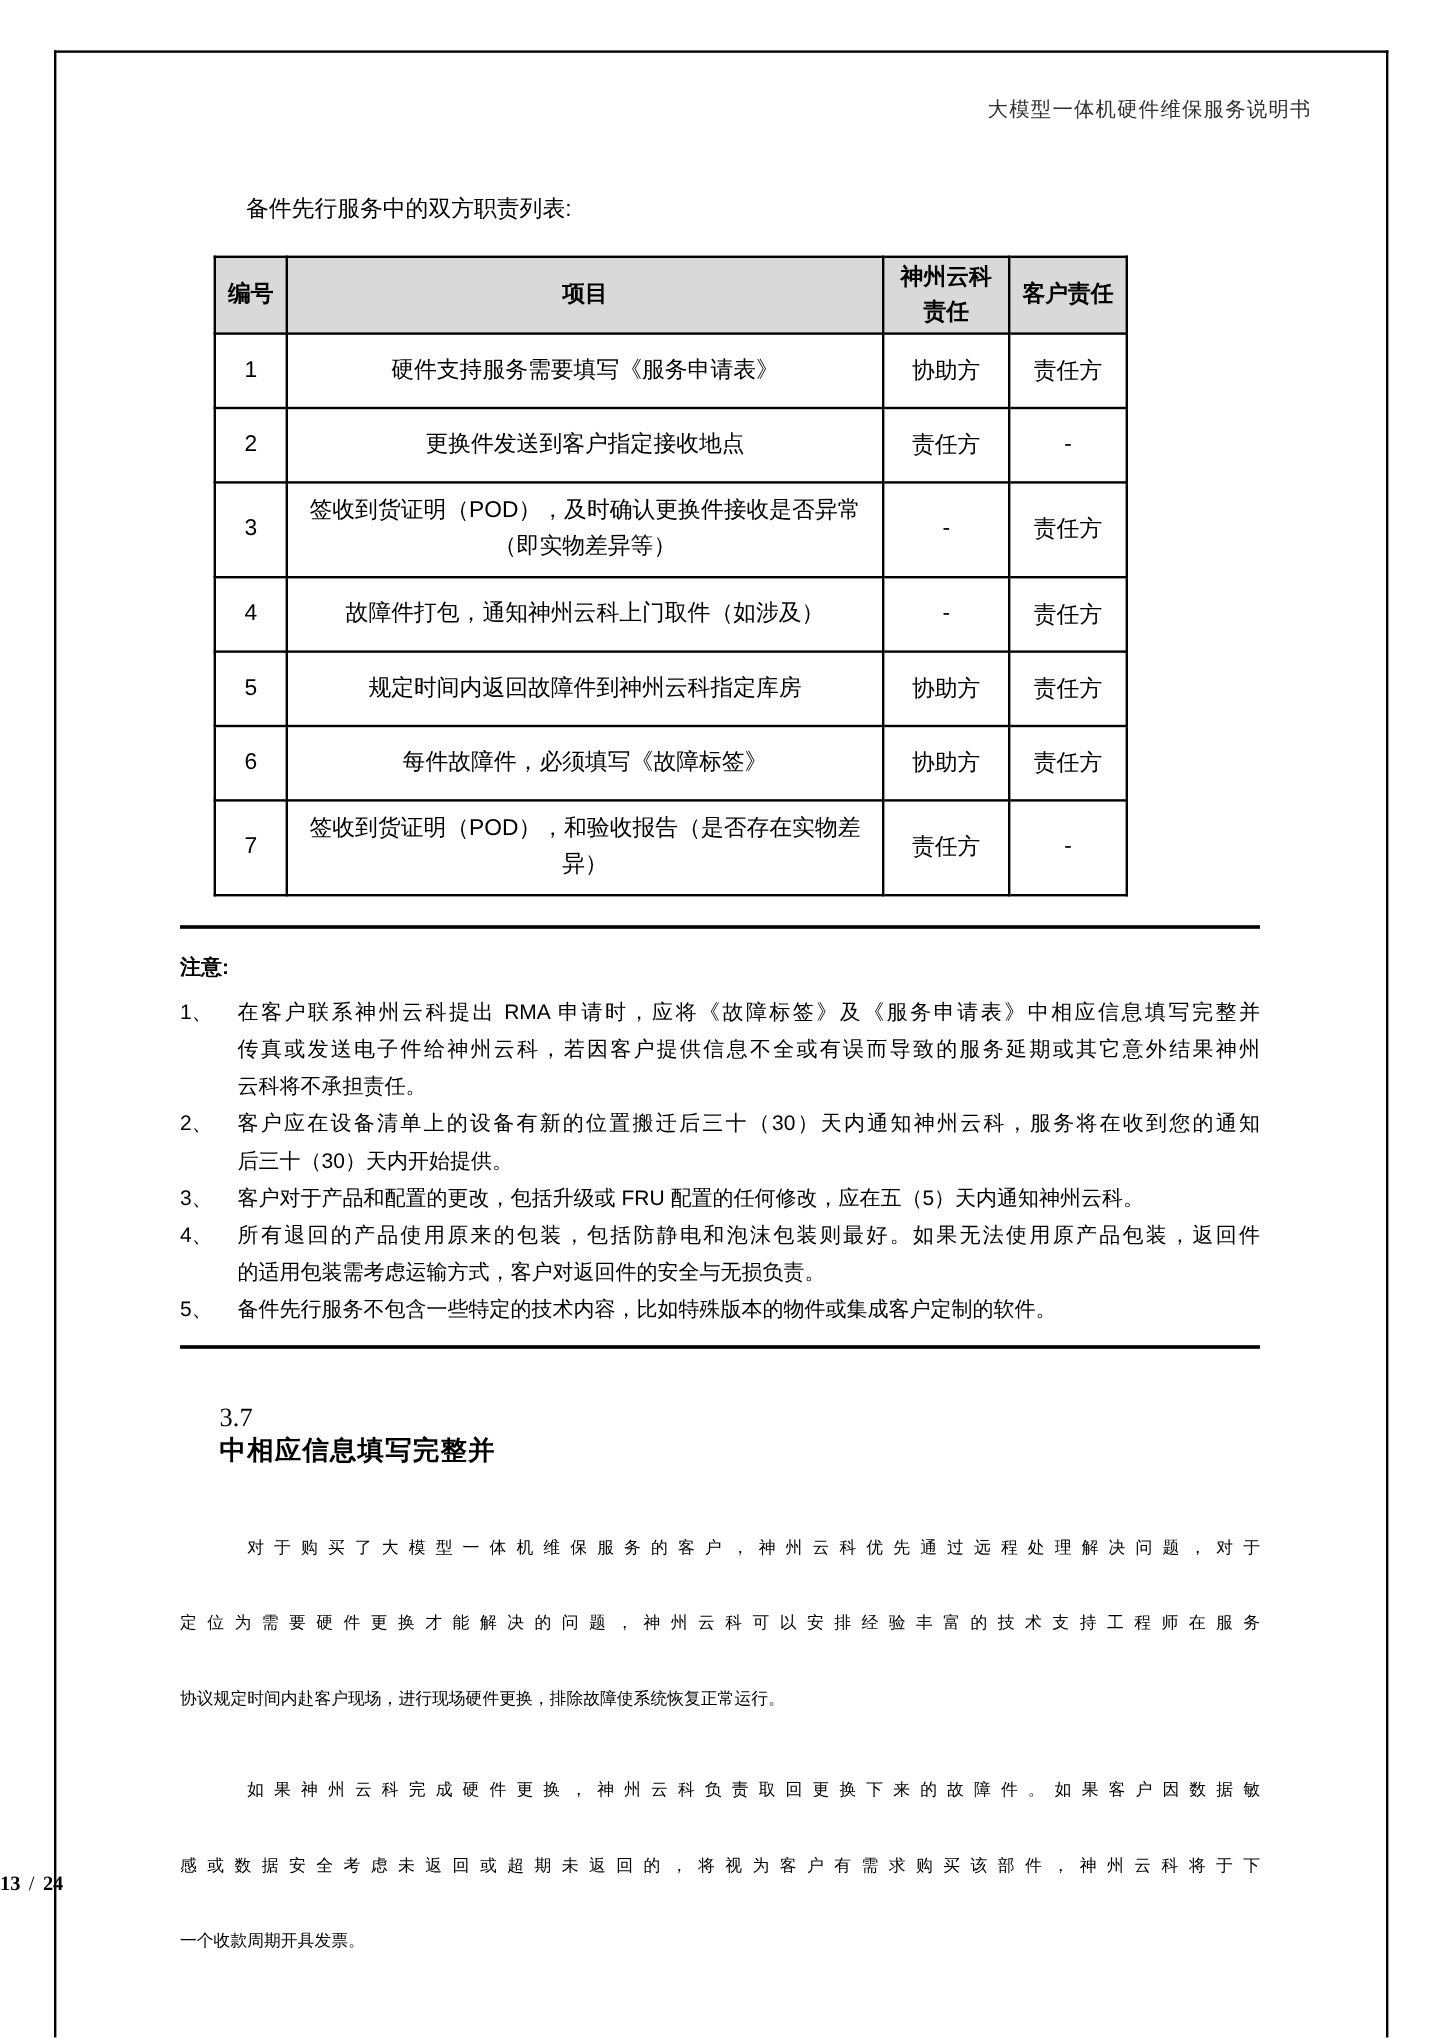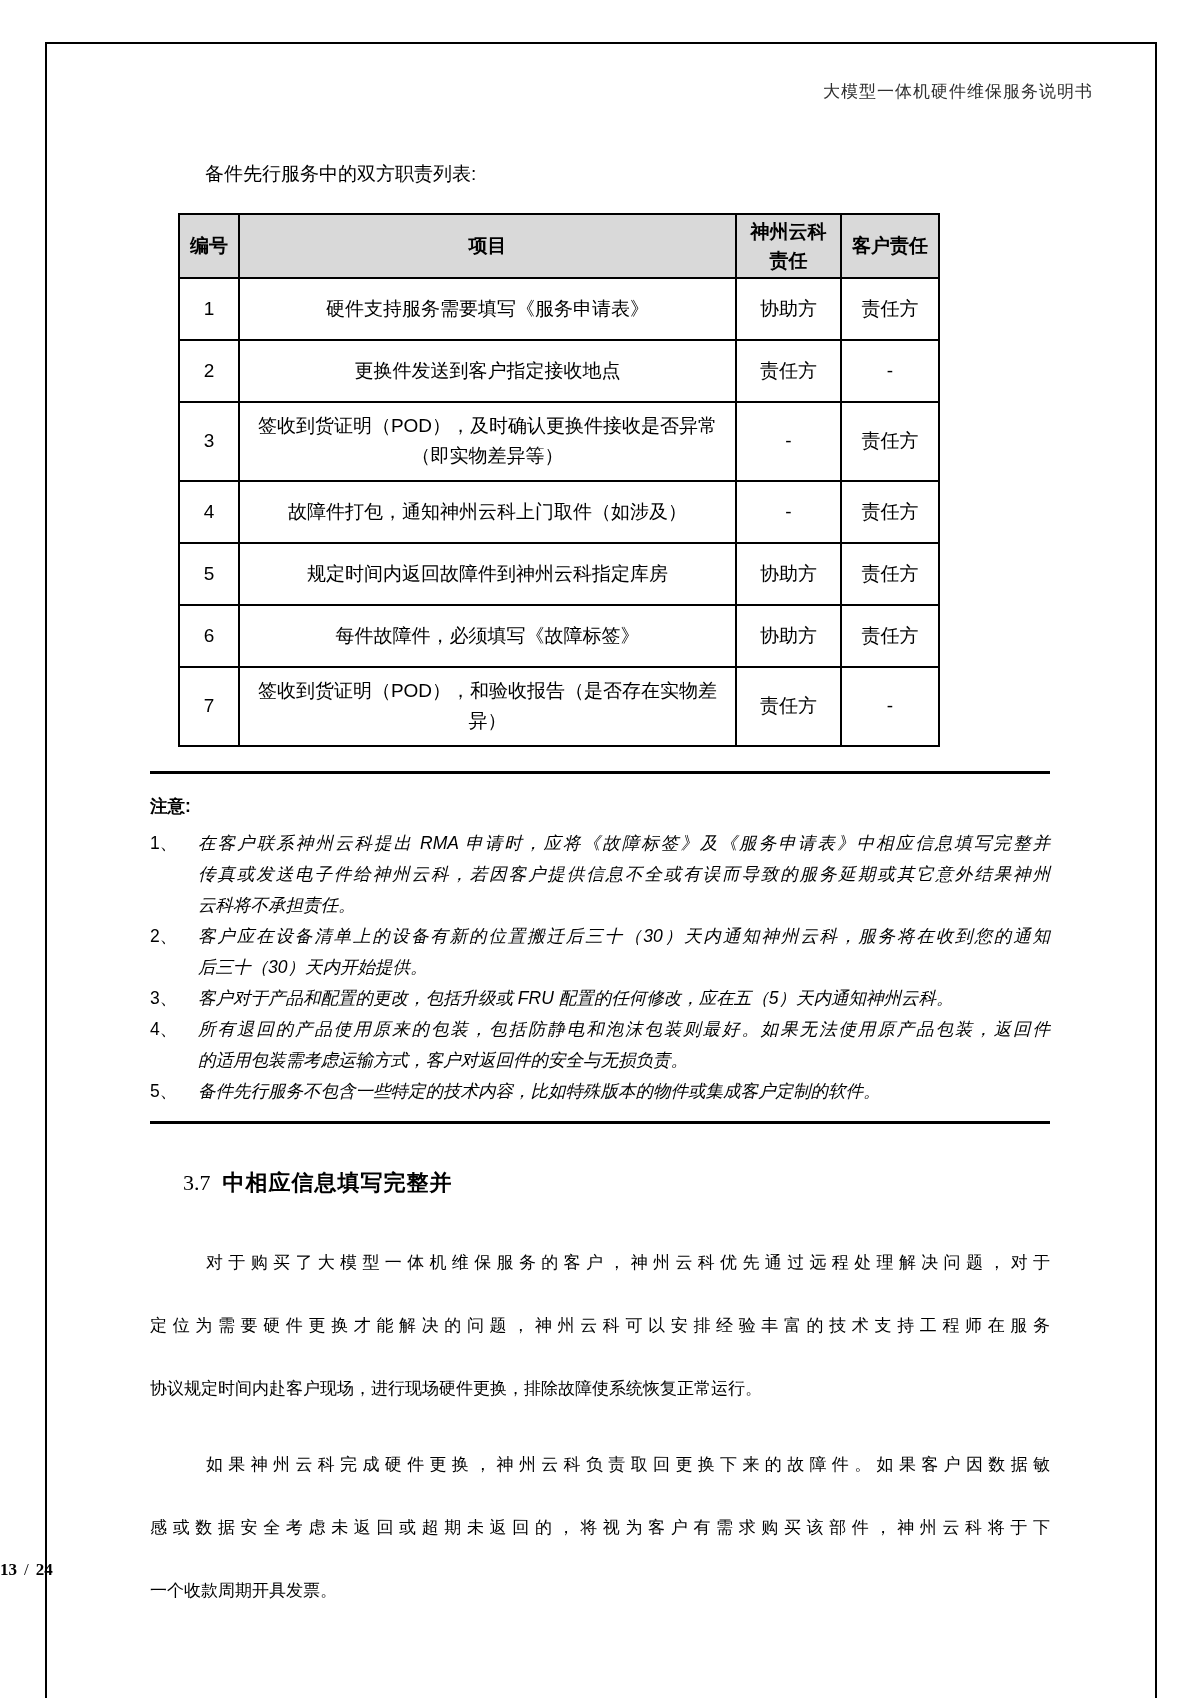--- a/index.html
+++ b/index.html
@@ -31,31 +31,31 @@
     padding:0 4px;
   }
   td{font-size:19px;vertical-align:middle;height:44px;}
   td.col-num,td.col-vendor,td.col-customer{text-align:center;}
   td.col-item{text-align:center;padding:8px 14px;white-space:pre-line;line-height:1.6;}
   .rule{height:3px;background:#000;margin:24px 0 0 0;}
   .notes{margin-top:20px;}
   .notes-title{font-weight:bold;font-size:17.5px;margin:0 0 10px 0;}
   .note{display:flex;font-size:17.5px;line-height:31px;}
   .note-num{width:48px;flex:none;}
-  .note-body{flex:1;font-style:italic;}
+  .note-body{flex:1;}
   .note-line{text-align:justify;}
   .note-line.fill{text-align-last:justify;}
   .rule2{height:3px;background:#000;margin:14px 0 0 0;}
-  .section-heading{margin:44px 0 0 33px;font-size:22px;display:flex;align-items:baseline;}
+  .section-heading{margin:44px 0 0 33px;font-size:22px;display:flex;align-items:baseline;flex-direction:column;}
   .sec-num{font-family:"Liberation Serif",serif;font-weight:normal;font-size:22px;margin-right:12px;}
   .sec-title{font-weight:bold;font-size:22px;letter-spacing:1px;}
   .body-paragraphs{margin-top:52px;}
   .para{margin-bottom:50px;}
   .para:last-child{margin-bottom:0;}
-  .para-line{font-size:17px;line-height:26px;margin-bottom:37px;text-align:justify;}
+  .para-line{font-size:14px;line-height:26px;margin-bottom:37px;text-align:justify;}
   .para-line.fill{text-align-last:justify;}
   .para-line:last-child{margin-bottom:0;}
   .para-line.indent{text-indent:56px;}
   .footer{
     position:absolute;top:1560px;left:0;width:100%;text-align:left;
     font-family:"Liberation Serif",serif;font-size:17px;color:#000;
   }
   .footer .pg{font-weight:bold;}
   .footer .sep{font-weight:normal;padding:0 7px;}
 </style>

